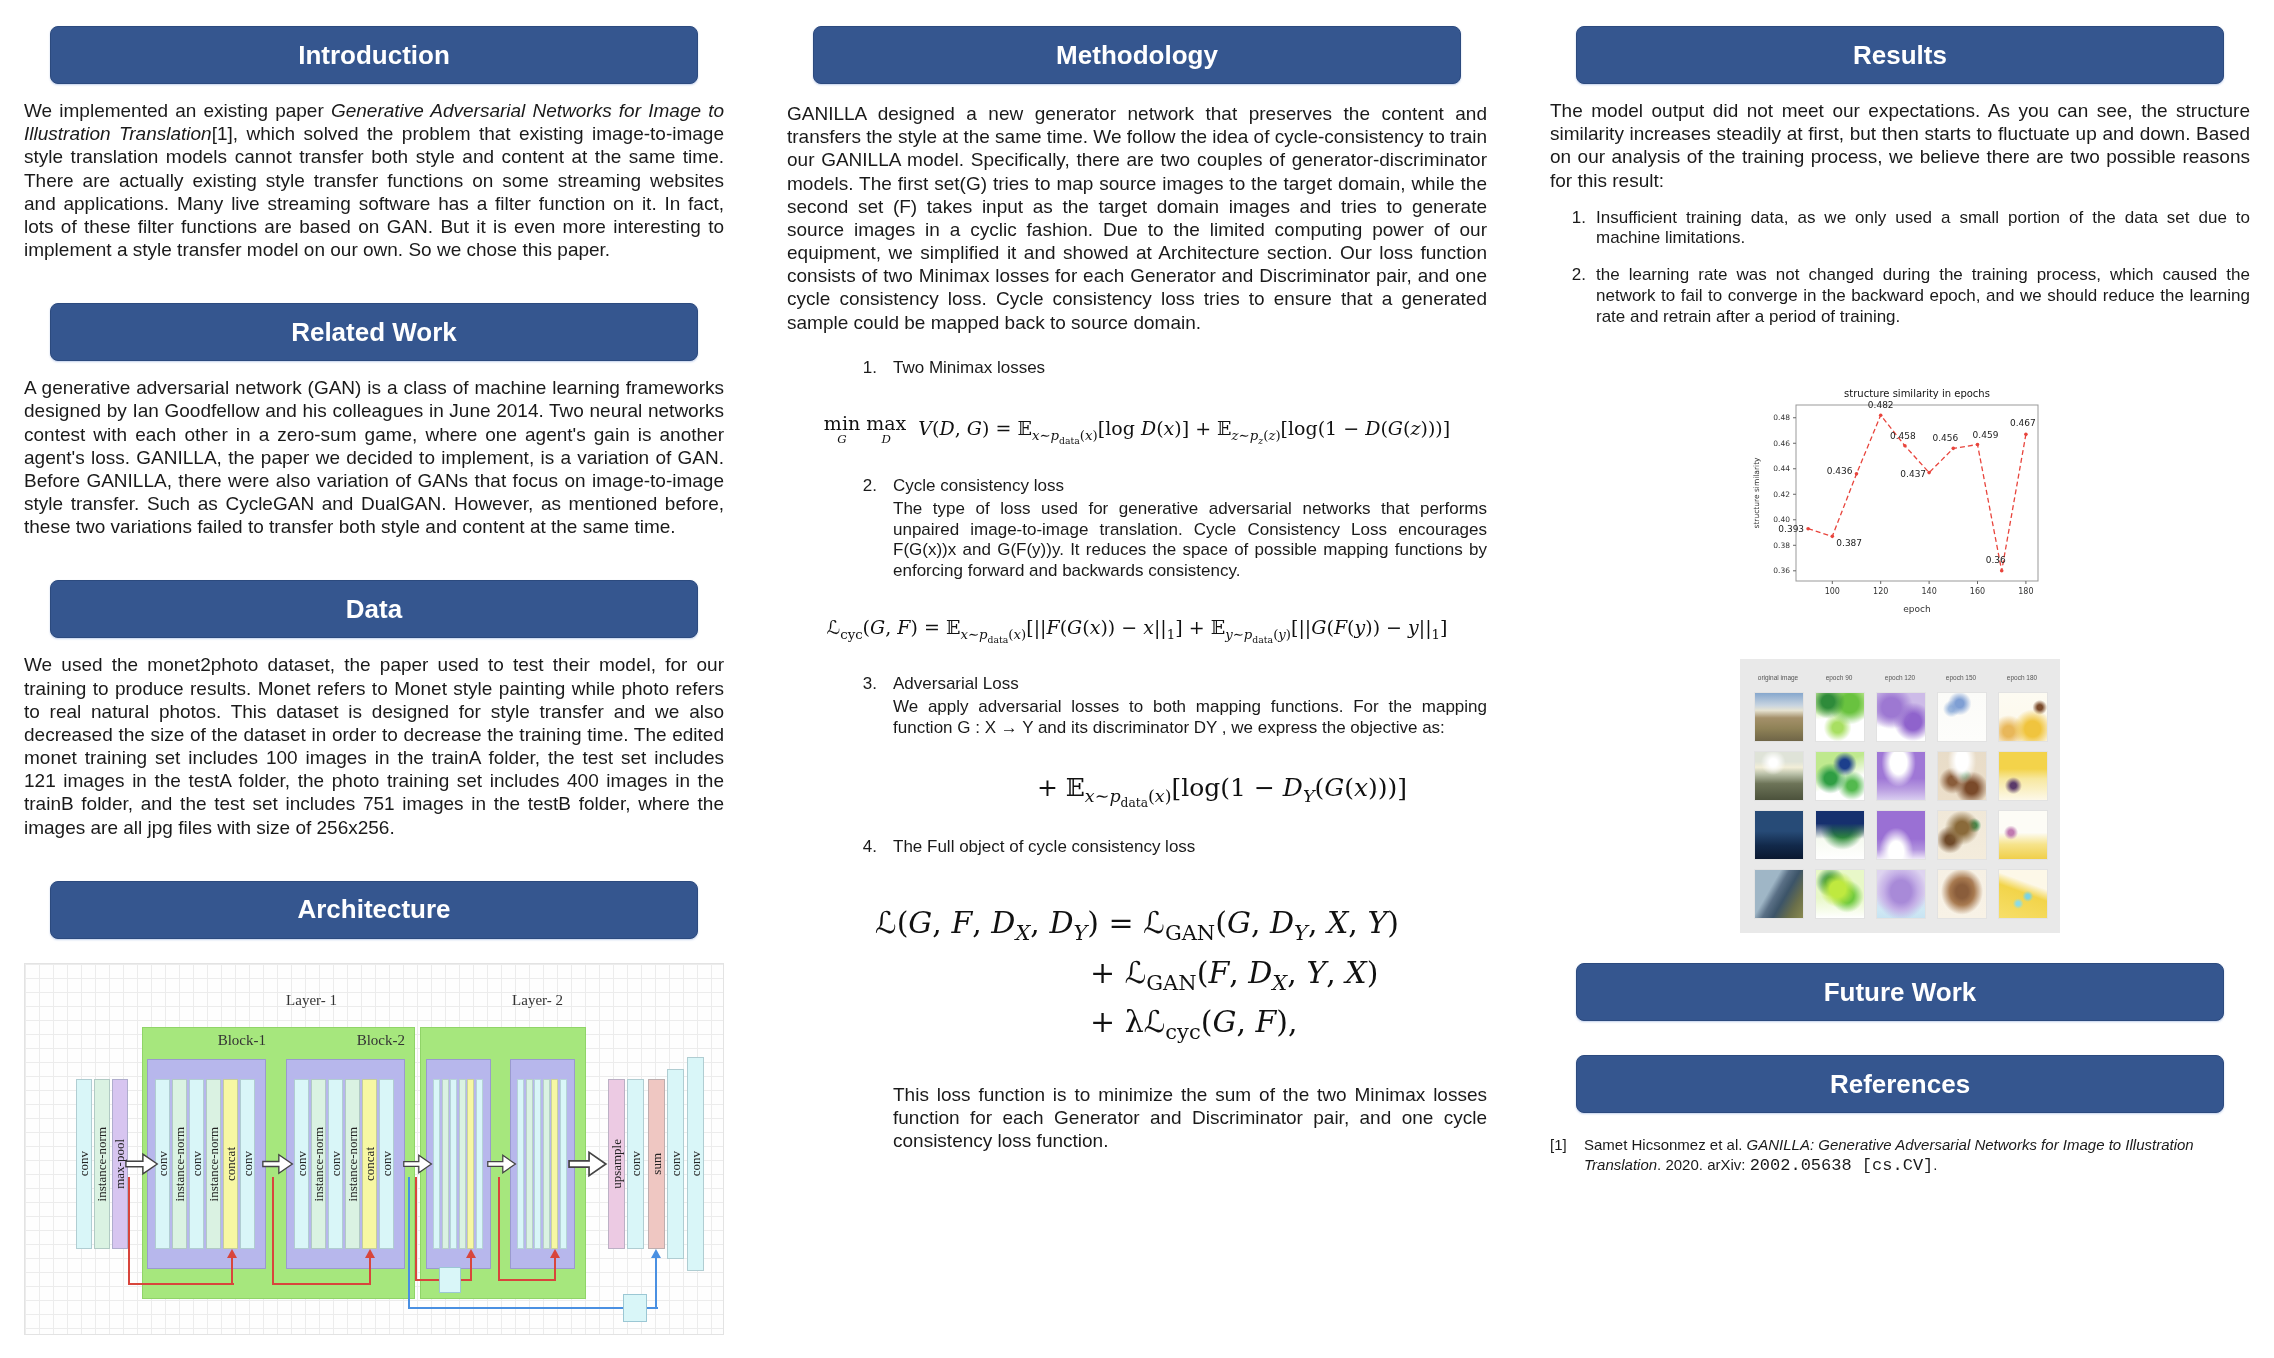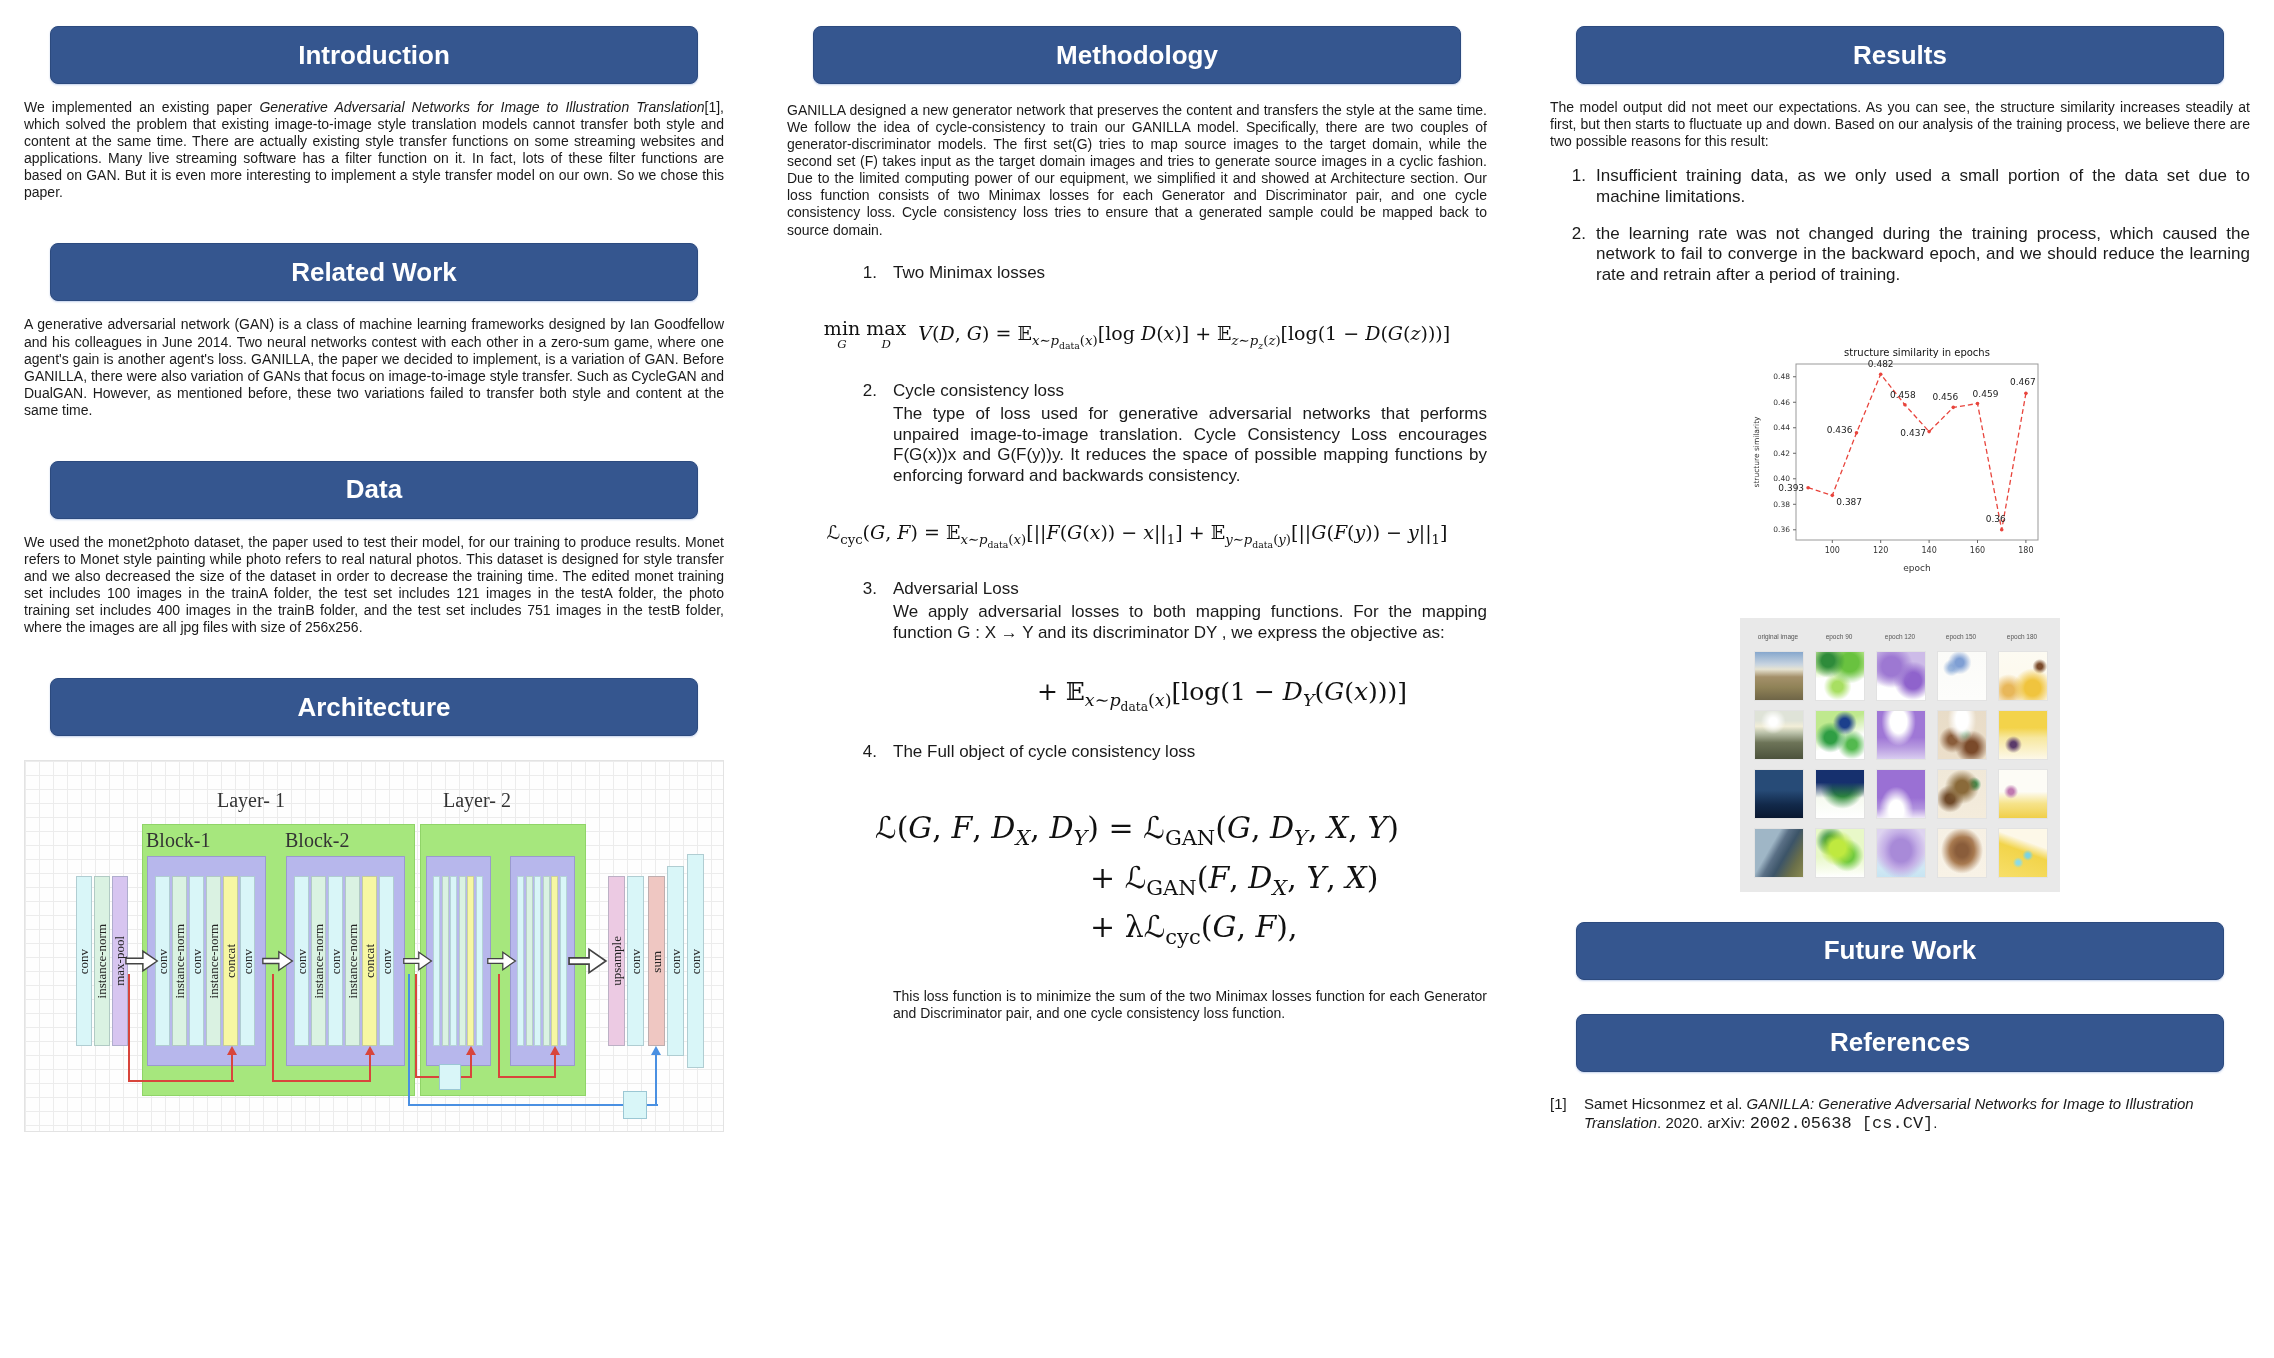--- a/index.html
+++ b/index.html
@@ -3,21 +3,21 @@
 <meta charset="utf-8">
 <style>
   html,body{margin:0;padding:0;background:#fff;}
   body{width:2274px;height:1358px;overflow:hidden;font-family:"Liberation Sans",sans-serif;color:#1a1a1a;}
   .poster{display:flex;gap:63px;padding:26px 24px 0 24px;box-sizing:border-box;width:2274px;}
   .col{width:700px;flex:0 0 700px;}
   .sec-header{background:#35568F;border:1px solid #2c4a7e;border-radius:8px;height:56px;margin:0 26px;
     display:flex;align-items:center;justify-content:center;color:#fff;font-weight:bold;font-size:26px;
     box-shadow:0 1px 2px rgba(80,120,200,.35);}
   .sec-header.mt{margin-top:42px;}
-  .para{font-size:14px;line-height:1.22;text-align:justify;margin-top:15px;}
+  .para{font-size:19px;line-height:1.22;text-align:justify;margin-top:15px;}
   .para i{font-style:italic;}
   
   .li{display:flex;margin-top:16px;}
   .li .num{flex:0 0 30px;text-align:right;margin-right:18px;font-size:17px;line-height:1.22;}
   .mid .li{margin-left:64px;}
   .mid .li .num{flex-basis:26px;margin-right:16px;}
   .li .body{flex:1;font-size:17px;line-height:1.22;text-align:justify;}
   .li .ititle{margin-bottom:2px;}
   .rt .li{margin-left:14px;}
   .rt .li .num{flex-basis:22px;margin-right:10px;}
@@ -43,21 +43,21 @@
   
   .ref{display:flex;margin-top:22px;font-size:15px;line-height:1.3;}
   .ref .rnum{flex:0 0 34px;}
   .ref .rbody{flex:1;text-align:left;}
   .mono{font-family:"Liberation Mono",monospace;font-size:17px;}
   
   .arch{position:relative;width:700px;height:372px;margin-top:24px;background-color:#fefefe;
     background-image:linear-gradient(to right,#ececec 1px,transparent 1px),linear-gradient(to bottom,#ececec 1px,transparent 1px);
     background-size:14px 14px;border:1px solid #e3e3e3;box-sizing:border-box;}
   .arch *{box-sizing:border-box;}
-  .flabel{position:absolute;font-family:"Liberation Serif",serif;font-size:20px;color:#333;text-align:left;width:120px;}
+  .flabel{position:absolute;font-family:"Liberation Serif",serif;font-size:15px;color:#333;text-align:right;width:120px;}
   .gbox{position:absolute;background:#a6e77d;border:1px solid #90d468;}
   .lav{position:absolute;background:#b7b7ec;border:1px solid #9a9ace;}
   .bars{position:absolute;display:flex;gap:2px;}
   .bar{height:100%;display:flex;align-items:center;justify-content:center;border:1px solid rgba(100,130,140,.35);}
   .bar span{writing-mode:vertical-rl;transform:rotate(180deg);font-family:"Liberation Serif",serif;font-size:13px;color:#222;white-space:nowrap;}
   .obar{position:absolute;display:flex;align-items:center;justify-content:center;border:1px solid rgba(100,130,140,.35);}
   .obar span{writing-mode:vertical-rl;transform:rotate(180deg);font-family:"Liberation Serif",serif;font-size:13px;color:#222;white-space:nowrap;}
   .c-conv{background:#d9f6f8;}
   .c-inorm{background:#daf2e2;}
   .c-pool{background:#d7c5f0;}

